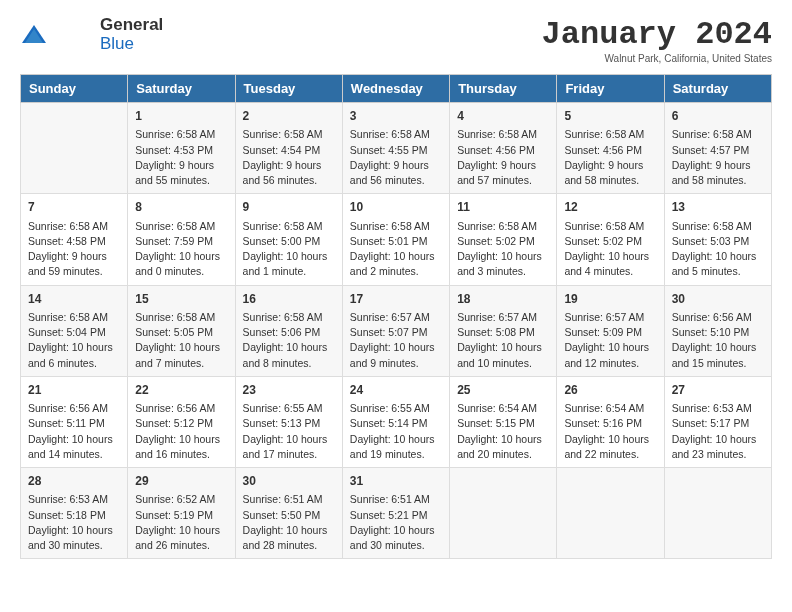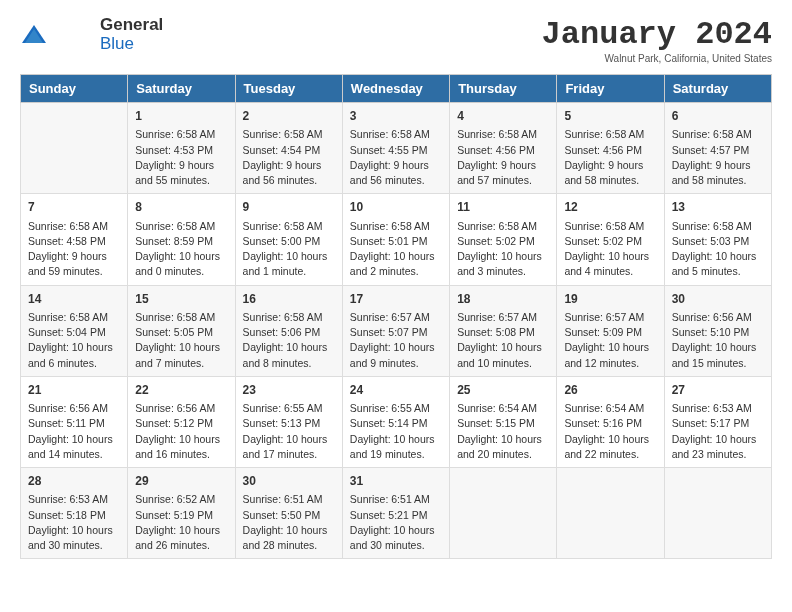--- a/index.html
+++ b/index.html
@@ -179,21 +179,21 @@
         <td>
           <span class="day-num">7</span>
           <div class="cell-text">Sunrise: 6:58 AM</div>
           <div class="cell-text">Sunset: 4:58 PM</div>
           <div class="cell-text">Daylight: 9 hours</div>
           <div class="cell-text">and 59 minutes.</div>
         </td>
         <td>
           <span class="day-num">8</span>
           <div class="cell-text">Sunrise: 6:58 AM</div>
-          <div class="cell-text">Sunset: 8:59 PM</div>
+          <div class="cell-text">Sunset: 7:59 PM</div>
           <div class="cell-text">Daylight: 10 hours</div>
           <div class="cell-text">and 0 minutes.</div>
         </td>
         <td>
           <span class="day-num">9</span>
           <div class="cell-text">Sunrise: 6:58 AM</div>
           <div class="cell-text">Sunset: 5:00 PM</div>
           <div class="cell-text">Daylight: 10 hours</div>
           <div class="cell-text">and 1 minute.</div>
         </td>

